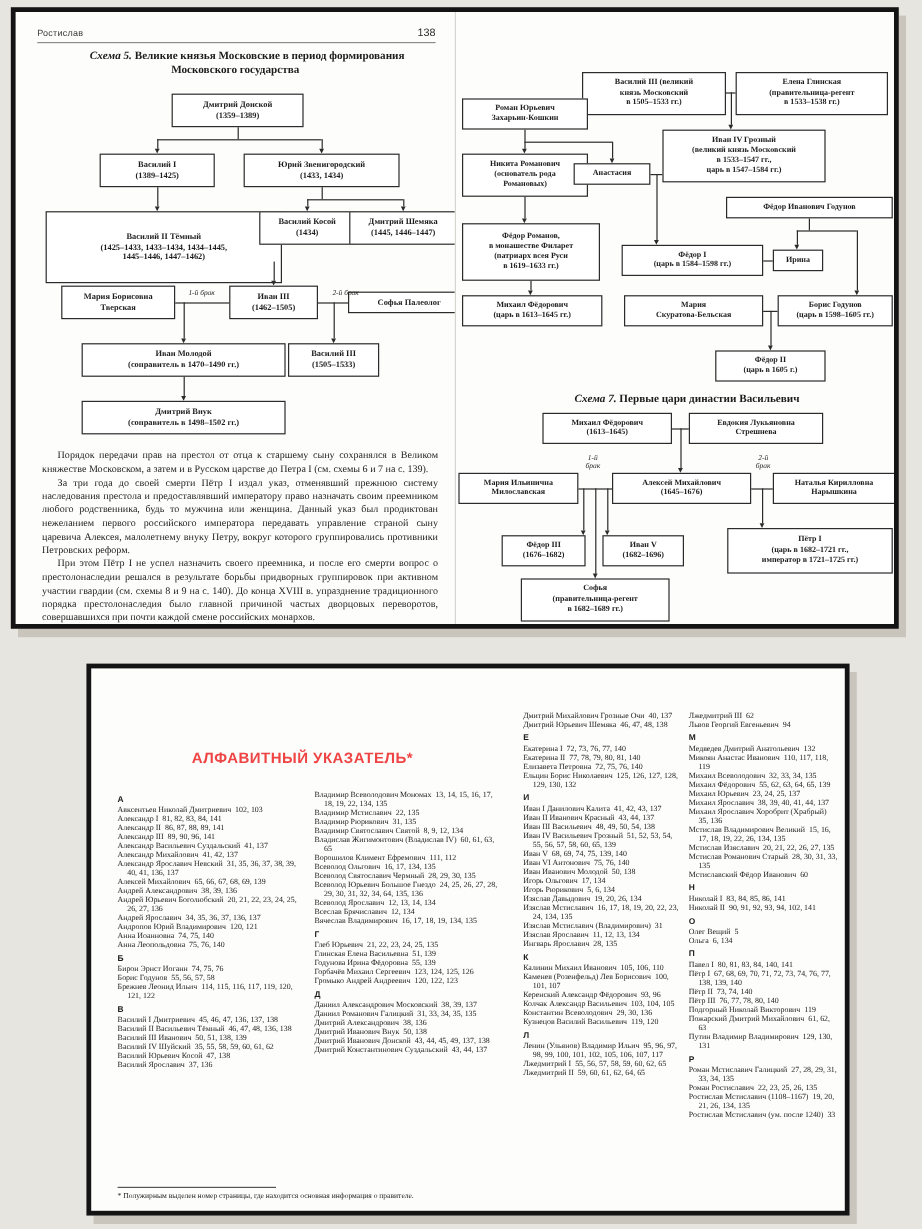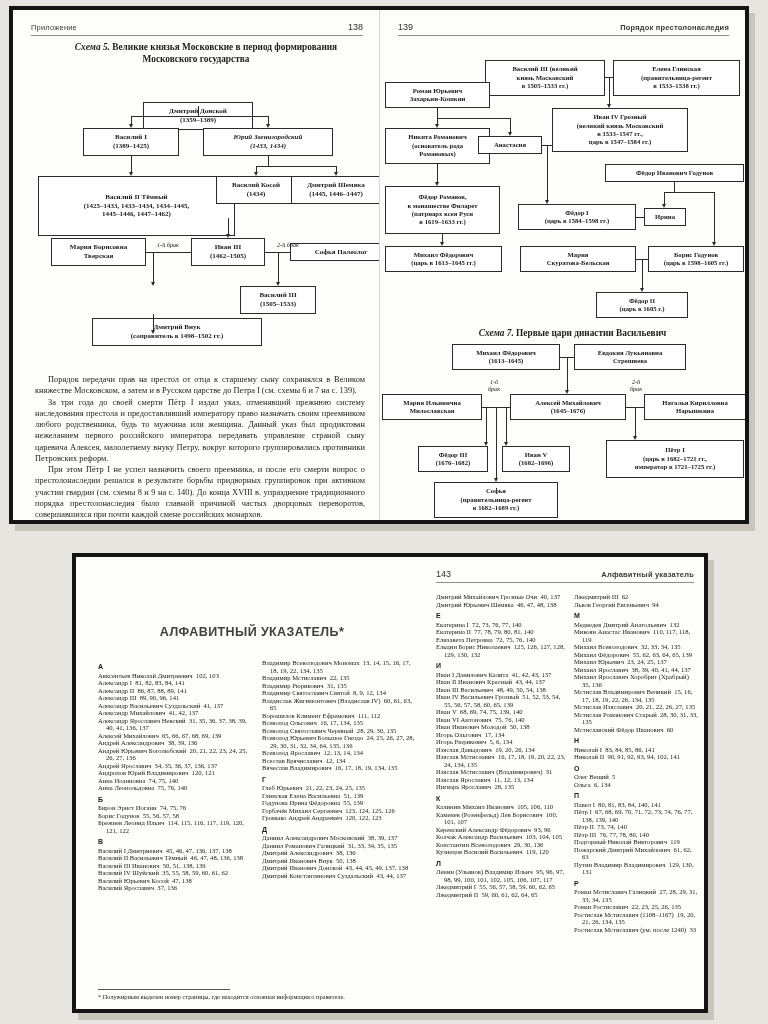--- a/index.html
+++ b/index.html
@@ -26,63 +26,65 @@
   .bx { position:absolute; border:1px solid #2b2b2b; background:#fff; display:flex; align-items:center; justify-content:center; text-align:center; white-space:pre-line; font-weight:bold; font-size:7px; line-height:1.26; padding:1px 2px; }
   .bx.sm { font-size:6.7px; }
   .hl { position:absolute; height:1px; background:#2b2b2b; }
   .vl { position:absolute; width:1px; background:#2b2b2b; }
   .ar { position:absolute; width:0; height:0; border-left:2.5px solid transparent; border-right:2.5px solid transparent; border-top:4px solid #2b2b2b; }
   .mlab { position:absolute; font-style:italic; font-size:6.2px; line-height:1.15; text-align:center; white-space:pre-line; }
 
   .bodytext { position:absolute; left:22px; width:330px; font-size:8.4px; line-height:1.34; text-align:justify; }
   .bodytext p { text-indent:13px; margin:0; }
 
-  .ix-title { position:absolute; text-align:center; font-family:"Liberation Sans", sans-serif; font-weight:bold; font-size:12.5px; letter-spacing:.4px; color:#404040; }
+  .ix-title { position:absolute; text-align:center; font-family:"Liberation Sans", sans-serif; font-weight:bold; font-size:12.5px; letter-spacing:.4px; color:#ef4444; }
   .ix-col { position:absolute; font-size:6.6px; line-height:7.5px; }
   .ix-entry { white-space:pre-wrap; text-indent:-8px; padding-left:8px; }
   .ix-letter { font-family:"Liberation Sans", sans-serif; font-weight:bold; font-size:7px; margin-top:4px; margin-bottom:1px; }
   .footrule { position:absolute; height:1px; background:#555; width:132px; }
   .footnote { position:absolute; font-size:6.3px; color:#222; }
 </style>
 </head>
 <body>
 
 <div class="panel panel-top">
 
   <div class="page pg-left">
     <div class="runhead">
-      <span class="rh-txt">Приложение</span>
+      <span class="rh-txt">Ростислав</span>
       <span class="rh-num">138</span>
     </div>
 
     <div class="sch-title" style="top:32px;"><span class="it">Схема 5.</span><span> Великие князья Московские в период формирования
 Московского государства</span></div>
 
     <div class="diagram" style="left:0;top:66px;width:366px;height:292px;">
-      <div class="bx" style="left:130px;top:2px;width:110px;height:28px;margin-top:24px;">Дмитрий Донской
+      <div class="bx" style="left:130px;top:2px;width:110px;height:28px;">Дмитрий Донской
 (1359–1389)</div>
       <div class="bx" style="left:70px;top:52px;width:96px;height:28px;">Василий I
 (1389–1425)</div>
-      <div class="bx" style="left:190px;top:52px;width:130px;height:28px;font-style:italic;">Юрий Звенигородский
+      <div class="bx" style="left:190px;top:52px;width:130px;height:28px;">Юрий Звенигородский
 (1433, 1434)</div>
       <div class="bx" style="left:25px;top:100px;width:197px;height:60px;">Василий II Тёмный
 (1425–1433, 1433–1434, 1434–1445,
 1445–1446, 1447–1462)</div>
       <div class="bx" style="left:203px;top:100px;width:80px;height:28px;">Василий Косой
 (1434)</div>
       <div class="bx" style="left:278px;top:100px;width:90px;height:28px;">Дмитрий Шемяка
 (1445, 1446–1447)</div>
       <div class="bx" style="left:38px;top:162px;width:95px;height:28px;">Мария Борисовна
 Тверская</div>
       <div class="bx" style="left:178px;top:162px;width:74px;height:28px;">Иван III
 (1462–1505)</div>
       <div class="bx" style="left:277px;top:167px;width:102px;height:18px;">Софья Палеолог</div>
+      <div class="bx" style="left:55px;top:210px;width:170px;height:28px;">Иван Молодой
+(соправитель в 1470–1490 гг.)</div>
       <div class="bx" style="left:227px;top:210px;width:76px;height:28px;">Василий III
 (1505–1533)</div>
-      <div class="bx" style="left:55px;top:242px;width:170px;height:28px;margin-left:24px;">Дмитрий Внук
+      <div class="bx" style="left:55px;top:258px;width:170px;height:28px;">Дмитрий Внук
 (соправитель в 1498–1502 гг.)</div>
       <div class="mlab" style="left:130px;top:165px;width:50px;">1-й брак</div>
       <div class="mlab" style="left:250px;top:165px;width:50px;">2-й брак</div>
       <div class="vl" style="left:185px;top:30px;height:10px;"></div>
       <div class="hl" style="left:118px;top:40px;width:137px;"></div>
       <div class="vl" style="left:118px;top:40px;height:8px;"></div>
         <div class="ar" style="left:115.5px;top:48px;"></div>
       <div class="vl" style="left:255px;top:40px;height:8px;"></div>
         <div class="ar" style="left:252.5px;top:48px;"></div>
       <div class="vl" style="left:118px;top:80px;height:16px;"></div>
@@ -106,24 +108,20 @@
     </div>
 
     <div class="bodytext" style="top:364px;">
       <p>Порядок передачи прав на престол от отца к старшему сыну сохранялся в Великом княжестве Московском, а затем и в Русском царстве до Петра I (см. схемы 6 и 7 на с. 139).</p>
       <p>За три года до своей смерти Пётр I издал указ, отменявший прежнюю систему наследования престола и предоставлявший императору право назначать своим преемником любого родственника, будь то мужчина или женщина. Данный указ был продиктован нежеланием первого российского императора передавать управление страной сыну царевича Алексея, малолетнему внуку Петру, вокруг которого группировались противники Петровских реформ.</p>
       <p>При этом Пётр I не успел назначить своего преемника, и после его смерти вопрос о престолонаследии решался в результате борьбы придворных группировок при активном участии гвардии (см. схемы 8 и 9 на с. 140). До конца XVIII в. упразднение традиционного порядка престолонаследия было главной причиной частых дворцовых переворотов, совершавшихся при почти каждой смене российских монархов.</p>
     </div>
   </div>
 
   <div class="page pg-right">
-    <div class="runhead">
-      <span class="rh-num">139</span>
-      <span class="rh-txt b">Порядок престолонаследия</span>
-    </div>
 
 
     <div class="diagram" style="left:0;top:46px;width:366px;height:268px;">
       <div class="bx sm" style="left:105px;top:4px;width:120px;height:36px;">Василий III (великий
 князь Московский
 в 1505–1533 гг.)</div>
       <div class="bx sm" style="left:233px;top:4px;width:127px;height:36px;">Елена Глинская
 (правительница-регент
 в 1533–1538 гг.)</div>
       <div class="bx sm" style="left:5px;top:26px;width:105px;height:26px;">Роман Юрьевич
@@ -281,24 +279,20 @@
         <div class="ix-entry">Дмитрий Александрович  38, 136</div>
         <div class="ix-entry">Дмитрий Иванович Внук  50, 138</div>
         <div class="ix-entry">Дмитрий Иванович Донской  43, 44, 45, 49, 137, 138</div>
         <div class="ix-entry">Дмитрий Константинович Суздальский  43, 44, 137</div>
       </div>
     <div class="footrule" style="left:22px;top:432px;"></div>
     <div class="footnote" style="left:22px;top:436px;width:322px;">* Полужирным выделен номер страницы, где находится основная информация о правителе.</div>
   </div>
 
   <div class="page" style="left:352px;width:276px;">
-    <div class="runhead" style="left:8px;right:10px;top:12px;">
-      <span class="rh-num">143</span>
-      <span class="rh-txt b">Алфавитный указатель</span>
-    </div>
     <div class="ix-col" style="left:8px;top:36px;width:130px;">
         <div class="ix-entry">Дмитрий Михайлович Грозные Очи  40, 137</div>
         <div class="ix-entry">Дмитрий Юрьевич Шемяка  46, 47, 48, 138</div>
         <div class="ix-letter">Е</div>
         <div class="ix-entry">Екатерина I  72, 73, 76, 77, 140</div>
         <div class="ix-entry">Екатерина II  77, 78, 79, 80, 81, 140</div>
         <div class="ix-entry">Елизавета Петровна  72, 75, 76, 140</div>
         <div class="ix-entry">Ельцин Борис Николаевич  125, 126, 127, 128, 129, 130, 132</div>
         <div class="ix-letter">И</div>
         <div class="ix-entry">Иван I Данилович Калита  41, 42, 43, 137</div>

